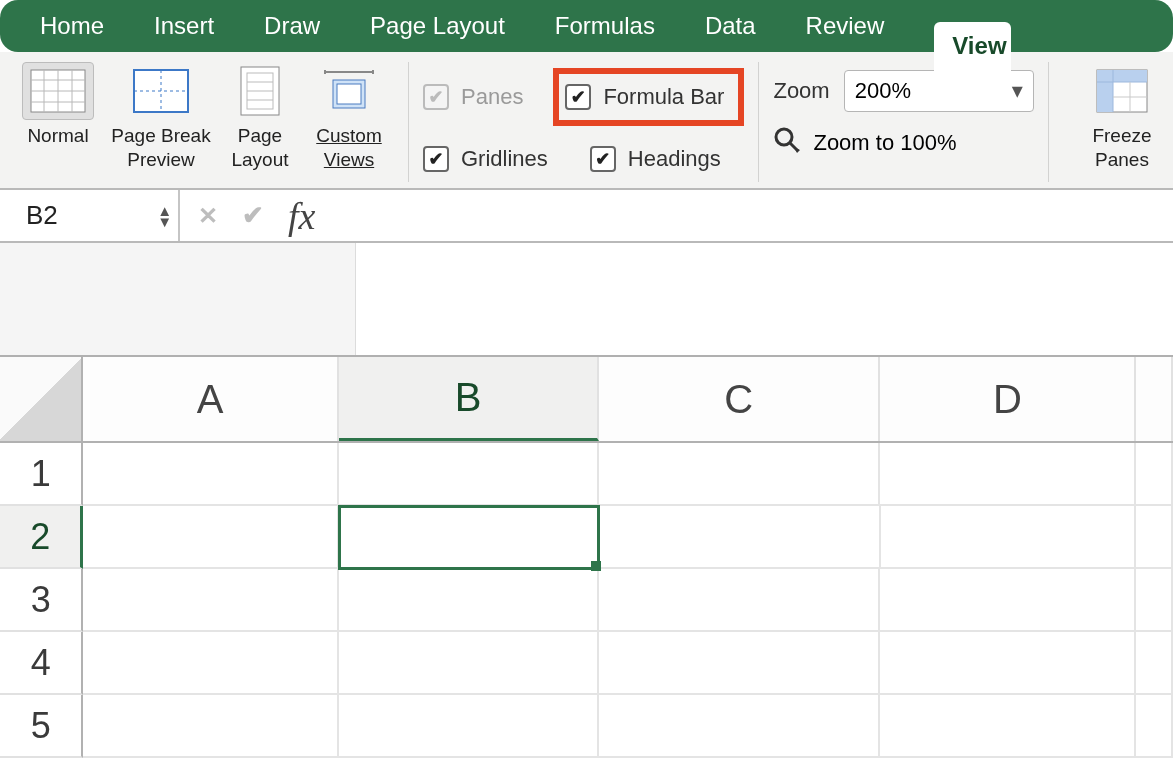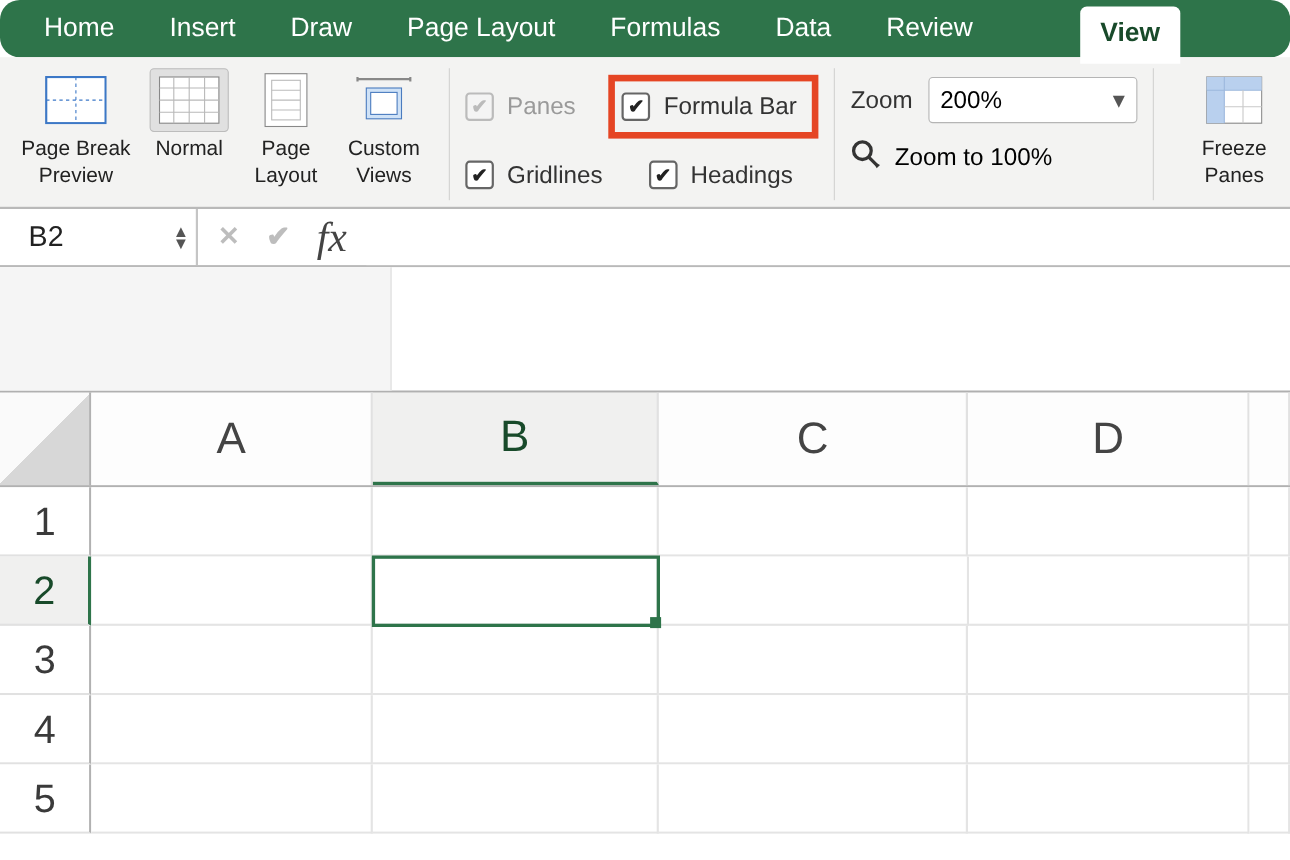--- a/index.html
+++ b/index.html
@@ -19,25 +19,24 @@
   .tab {
     color: #fff;
     font-size: 24px;
     font-weight: 400;
     cursor: pointer;
   }
   .tab.active {
     background: #fff;
     color: #184a2a;
     font-weight: 600;
-    padding: 10px 18px 14px 18px;
+    padding: 10px 4px 14px 18px;
     border-radius: 6px 6px 0 0;
     position: relative;
-    top: 6px;
-    margin-left: 48px;
+    top: 22px;
   }
 
   
   .ribbon {
     display: flex;
     background: #f3f3f2;
     border-bottom: 2px solid #b9b9b9;
     height: 138px;
     padding: 10px 12px 6px 14px;
   }
@@ -196,60 +195,60 @@
   <div class="tab">Page Layout</div>
   <div class="tab">Formulas</div>
   <div class="tab">Data</div>
   <div class="tab">Review</div>
   <div class="tab active">View</div>
 </div>
 
 <div class="ribbon">
 
   <div class="ribbon-group" style="gap:4px;">
-    <div class="big-btn" style="width:110px;">
-      <div class="big-icon">
-        <svg width="56" height="44">
-            <rect x="1" y="1" width="54" height="42" fill="#fff" stroke="#888"></rect>
-            <rect x="1" y="1" width="54" height="42" fill="none" stroke="#3c78c7" stroke-width="2"></rect>
-            <line x1="28" y1="1" x2="28" y2="43" stroke="#3c78c7" stroke-dasharray="3 3"></line>
-            <line x1="1" y1="22" x2="55" y2="22" stroke="#3c78c7" stroke-dasharray="3 3"></line>
-          </svg>
-      </div>
-      <span>Page Break Preview</span>
-    </div>
     <div class="big-btn selected">
       <div class="big-icon">
         <svg width="56" height="44">
             <rect x="1" y="1" width="54" height="42" fill="#fff" stroke="#888"></rect>
             <g stroke="#b8b8b8">
               <line x1="14" y1="1" x2="14" y2="43"></line>
               <line x1="28" y1="1" x2="28" y2="43"></line>
               <line x1="42" y1="1" x2="42" y2="43"></line>
               <line x1="1" y1="11" x2="55" y2="11"></line>
               <line x1="1" y1="22" x2="55" y2="22"></line>
               <line x1="1" y1="33" x2="55" y2="33"></line>
             </g>
           </svg>
       </div>
       <span>Normal</span>
     </div>
+    <div class="big-btn" style="width:110px;">
+      <div class="big-icon">
+        <svg width="56" height="44">
+            <rect x="1" y="1" width="54" height="42" fill="#fff" stroke="#888"></rect>
+            <rect x="1" y="1" width="54" height="42" fill="none" stroke="#3c78c7" stroke-width="2"></rect>
+            <line x1="28" y1="1" x2="28" y2="43" stroke="#3c78c7" stroke-dasharray="3 3"></line>
+            <line x1="1" y1="22" x2="55" y2="22" stroke="#3c78c7" stroke-dasharray="3 3"></line>
+          </svg>
+      </div>
+      <span>Page Break Preview</span>
+    </div>
     <div class="big-btn" style="width:80px;">
       <div class="big-icon">
         <svg width="40" height="50">
             <rect x="1" y="1" width="38" height="48" fill="#fff" stroke="#888"></rect>
             <rect x="7" y="7" width="26" height="36" fill="none" stroke="#bbb"></rect>
             <line x1="7" y1="16" x2="33" y2="16" stroke="#bbb"></line>
             <line x1="7" y1="25" x2="33" y2="25" stroke="#bbb"></line>
             <line x1="7" y1="34" x2="33" y2="34" stroke="#bbb"></line>
           </svg>
       </div>
       <span>Page Layout</span>
     </div>
-    <div class="big-btn" style="width:90px;">
+    <div class="big-btn" style="width:90px;text-decoration:underline;">
       <div class="big-icon">
         <svg width="56" height="50">
             <line x1="4" y1="6" x2="52" y2="6" stroke="#888" stroke-width="2"></line>
             <line x1="4" y1="4" x2="4" y2="8" stroke="#888" stroke-width="2"></line>
             <line x1="52" y1="4" x2="52" y2="8" stroke="#888" stroke-width="2"></line>
             <rect x="12" y="14" width="32" height="28" fill="#cfe2f7" stroke="#4a7bbf"></rect>
             <rect x="16" y="18" width="24" height="20" fill="#fff" stroke="#4a7bbf"></rect>
           </svg>
       </div>
       <span>Custom Views</span>

